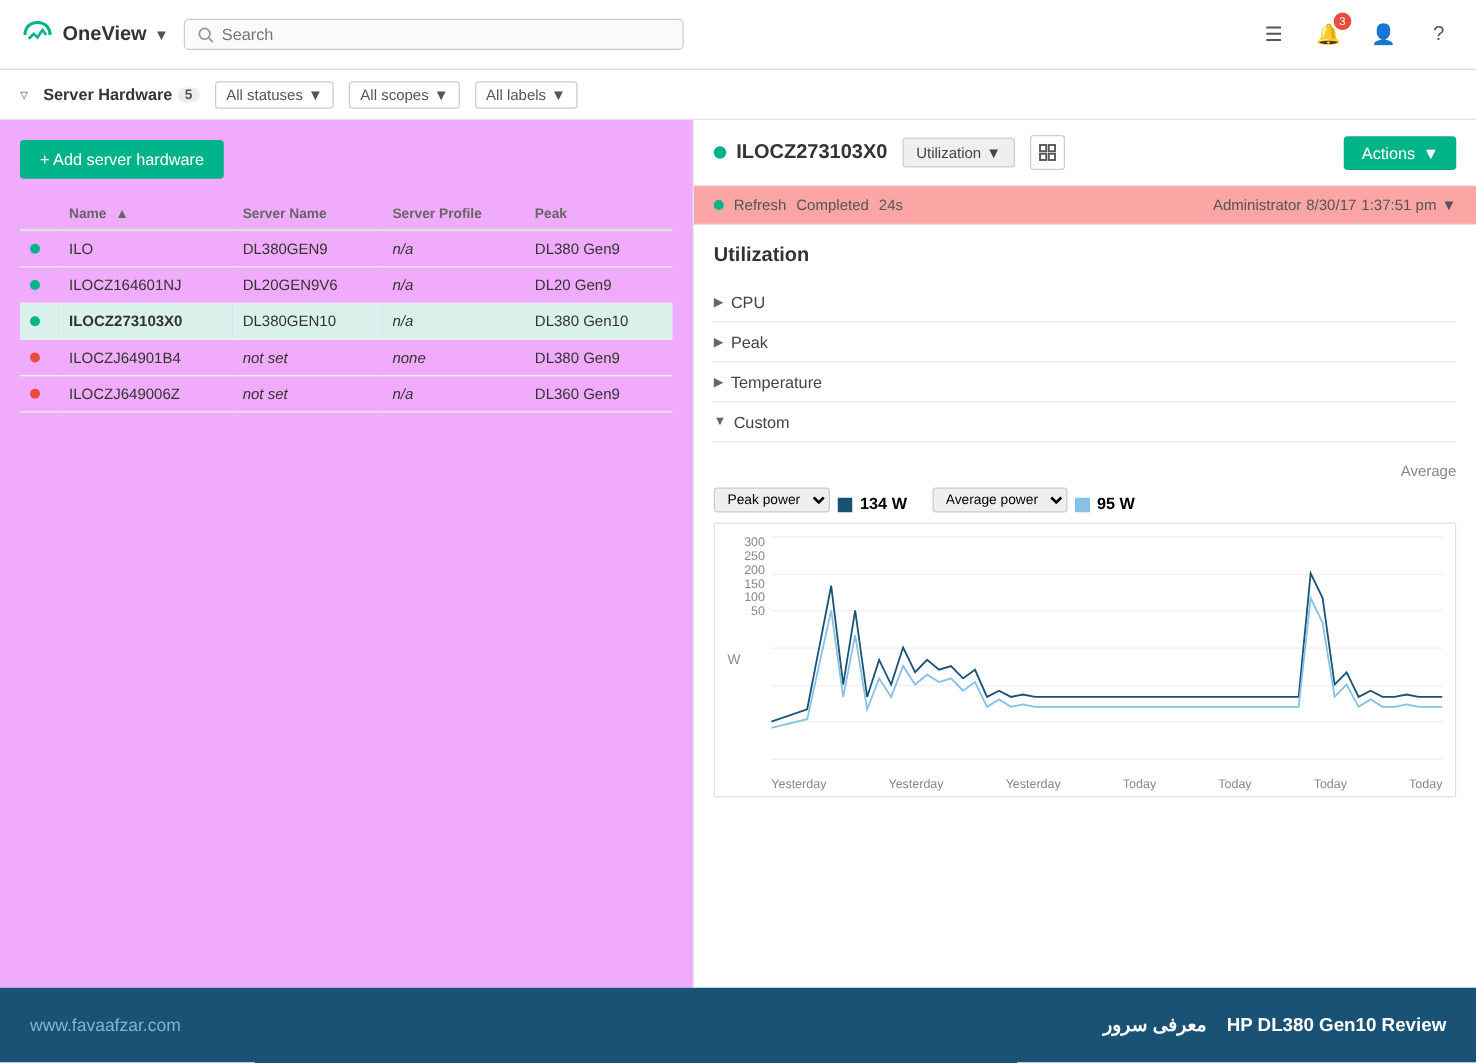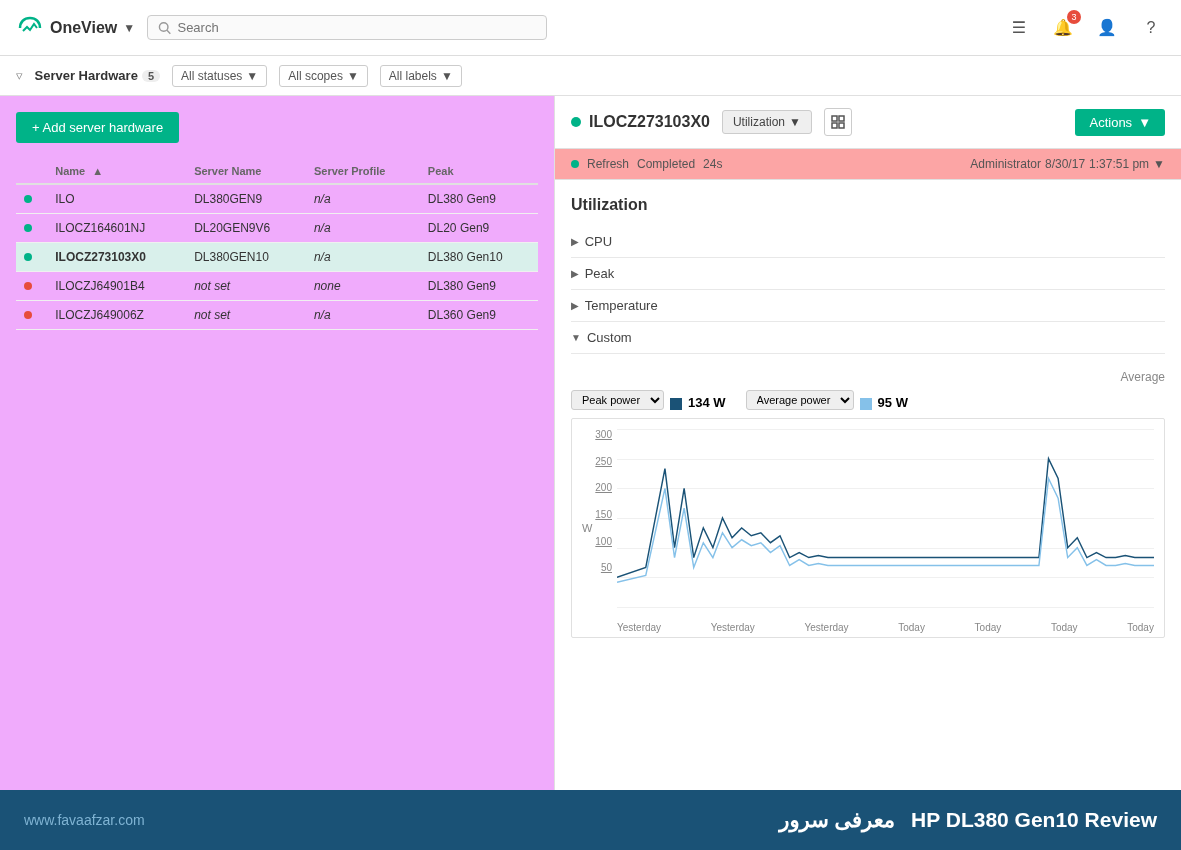--- a/index.html
+++ b/index.html
@@ -353,26 +353,24 @@
       font-size: 10px;
       color: #888;
     }
     .chart-y-axis {
       position: absolute;
       left: 10px;
       top: 10px;
       bottom: 48px;
       display: flex;
       flex-direction: column;
-      justify-content: space-between;
       font-size: 10px;
       color: #888;
       text-align: right;
       width: 30px;
-      text-decoration: underline;
     }
     .chart-grid {
       position: absolute;
       left: 45px;
       right: 10px;
       top: 10px;
       bottom: 30px;
     }
     .grid-line {
       position: absolute;
@@ -389,21 +387,21 @@
       align-items: center;
       justify-content: space-between;
       padding: 0 24px;
     }
     .footer-left {
       color: #7fb3d3;
       font-size: 14px;
     }
     .footer-right {
       color: #fff;
-      font-size: 21px;
+      font-size: 15px;
       font-weight: 600;
       display: flex;
       align-items: center;
       gap: 16px;
     }
 
     .scrollbar-visible::-webkit-scrollbar { width: 6px; }
     .scrollbar-visible::-webkit-scrollbar-track { background: #f1f1f1; }
     .scrollbar-visible::-webkit-scrollbar-thumb { background: #ccc; }
   </style>

